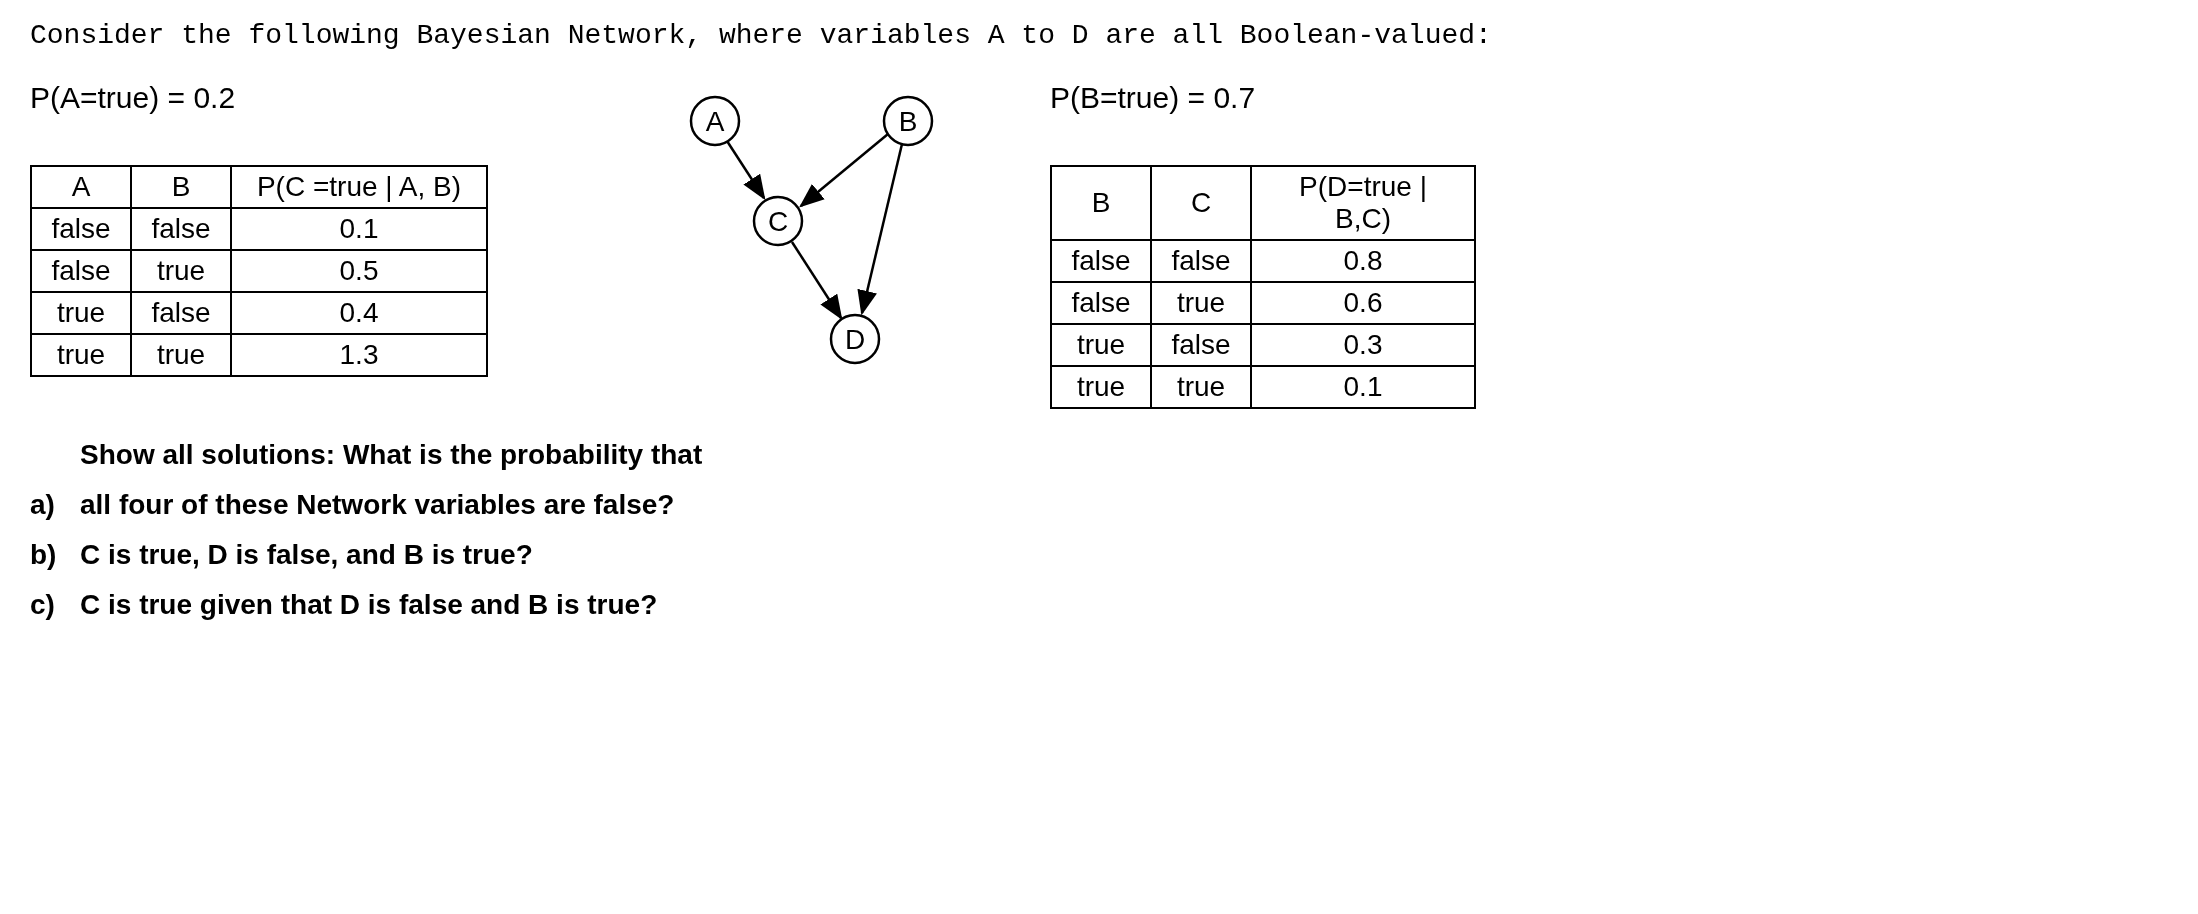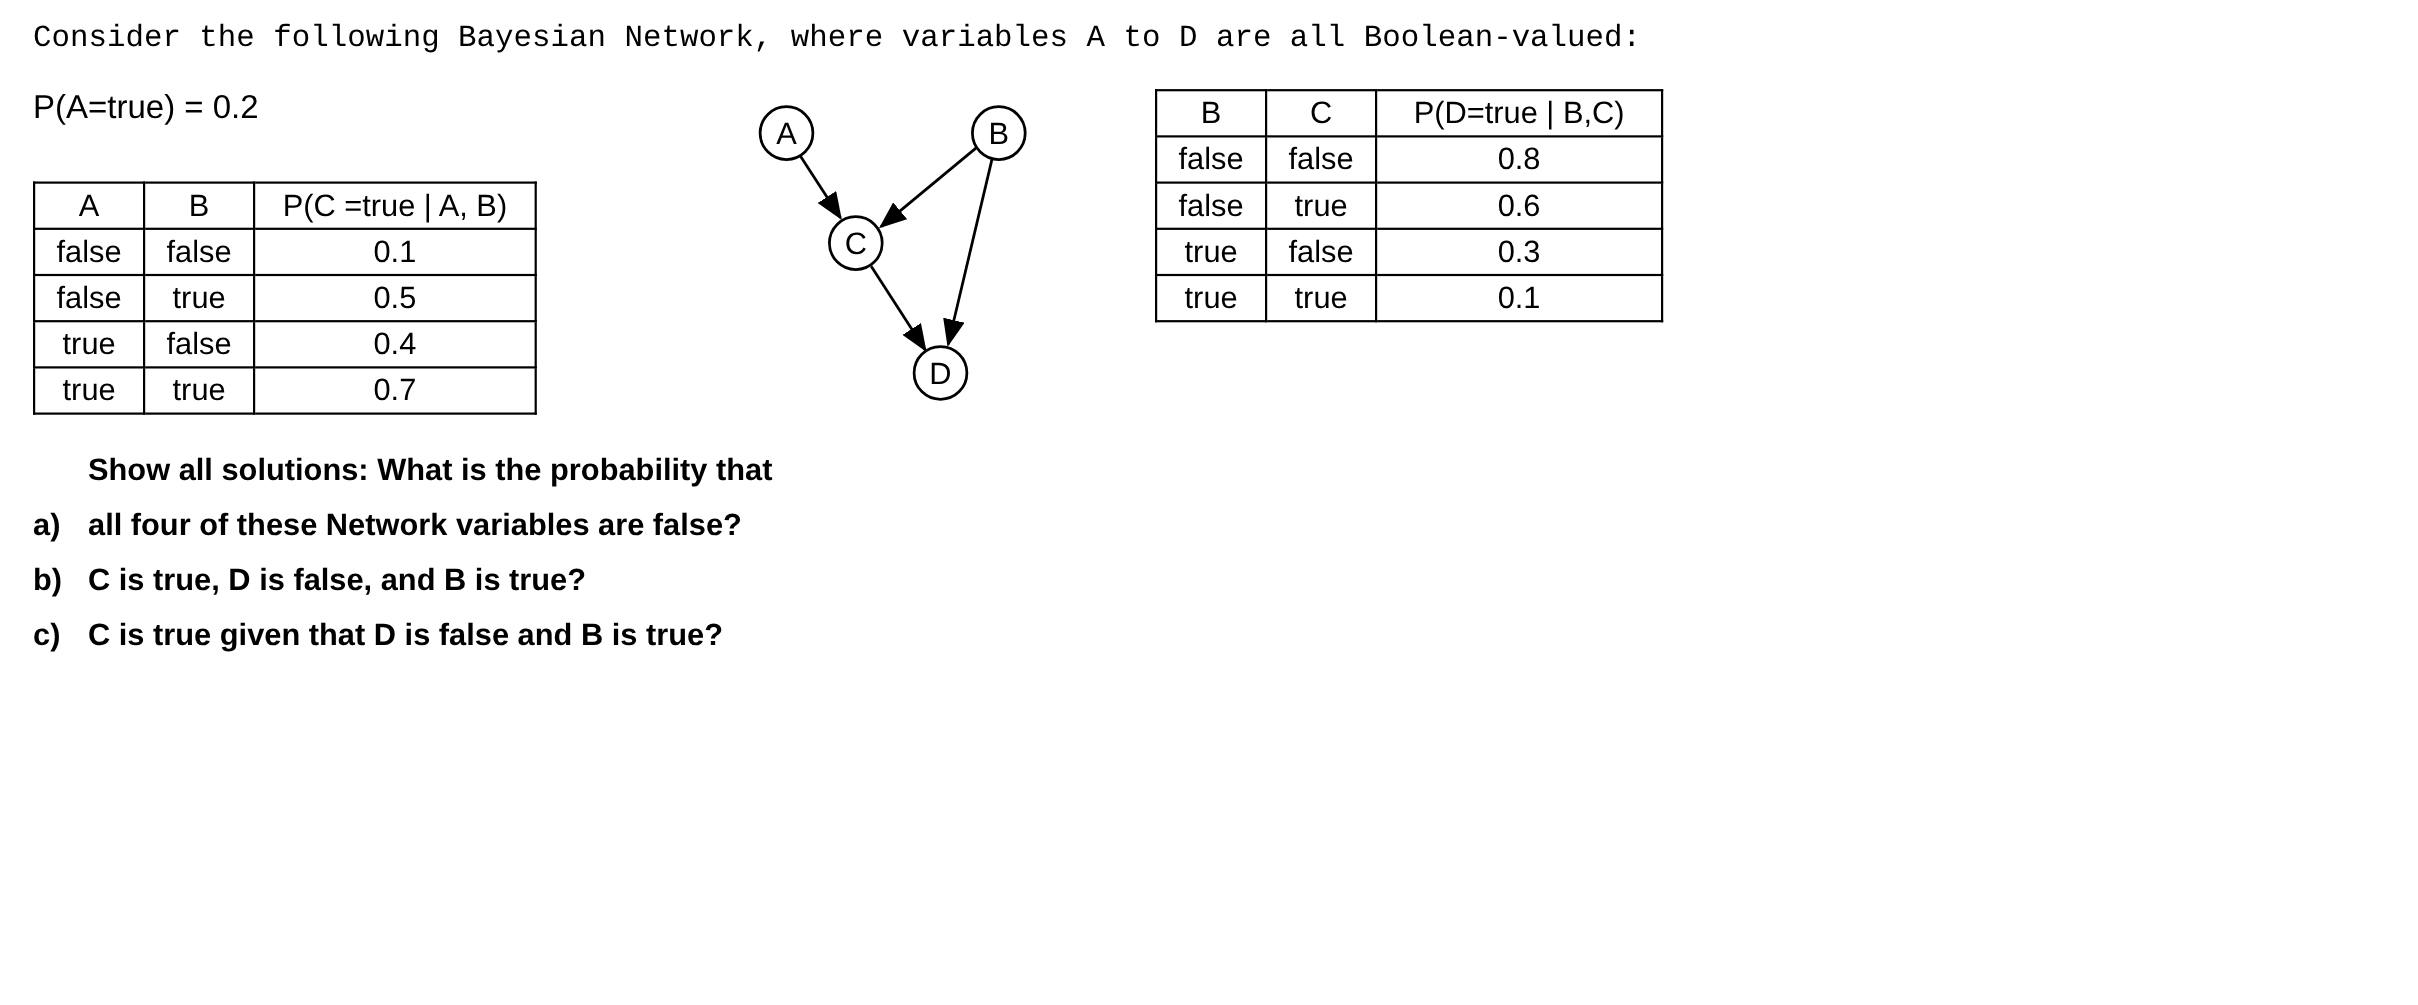--- a/index.html
+++ b/index.html
@@ -52,21 +52,21 @@
       border: 2px solid #000;
       padding: 4px 18px;
       text-align: center;
       font-weight: normal;
     }
     .cpt-left td:nth-child(1), .cpt-left th:nth-child(1) { width: 100px; }
     .cpt-left td:nth-child(2), .cpt-left th:nth-child(2) { width: 100px; }
     .cpt-left td:nth-child(3), .cpt-left th:nth-child(3) { width: 256px; }
     .cpt-right td:nth-child(1), .cpt-right th:nth-child(1) { width: 100px; }
     .cpt-right td:nth-child(2), .cpt-right th:nth-child(2) { width: 100px; }
-    .cpt-right td:nth-child(3), .cpt-right th:nth-child(3) { width: 260px; }
+    .cpt-right td:nth-child(3), .cpt-right th:nth-child(3) { width: 224px; }
     .questions {
       margin-top: 10px;
       font-weight: bold;
     }
     .question-line {
       margin: 18px 0;
       padding-left: 50px;
     }
     .question-item {
       margin: 18px 0;
@@ -107,21 +107,21 @@
         <td>0.5</td>
       </tr>
       <tr>
         <td>true</td>
         <td>false</td>
         <td>0.4</td>
       </tr>
       <tr>
         <td>true</td>
         <td>true</td>
-        <td>0.7</td>
+        <td>1.3</td>
       </tr>
     </tbody>
       </table>
   </div>
 
   <div class="mid-col">
     <svg width="360" height="300">
       <defs>
         <marker id="arrowhead" markerWidth="10" markerHeight="8" refX="9" refY="4" orient="auto">
           <polygon points="0 0, 10 4, 0 8" fill="#000"></polygon>
@@ -149,20 +149,21 @@
         <text x="138" y="150" text-anchor="middle" font-size="28">C</text>
       </g>
       <g>
         <circle cx="215" cy="258" r="24" fill="#fff" stroke="#000" stroke-width="2.5"></circle>
         <text x="215" y="268" text-anchor="middle" font-size="28">D</text>
       </g>
     </svg>
   </div>
 
   <div class="right-col">
+    <div class="prior">P(B=true) = 0.7</div>
     <table class="cpt-right">
       <tbody>
           <tr>
         <td>B</td>
         <td>C</td>
         <td>P(D=true | B,C)</td>
       </tr>
       <tr>
         <td>false</td>
         <td>false</td>

